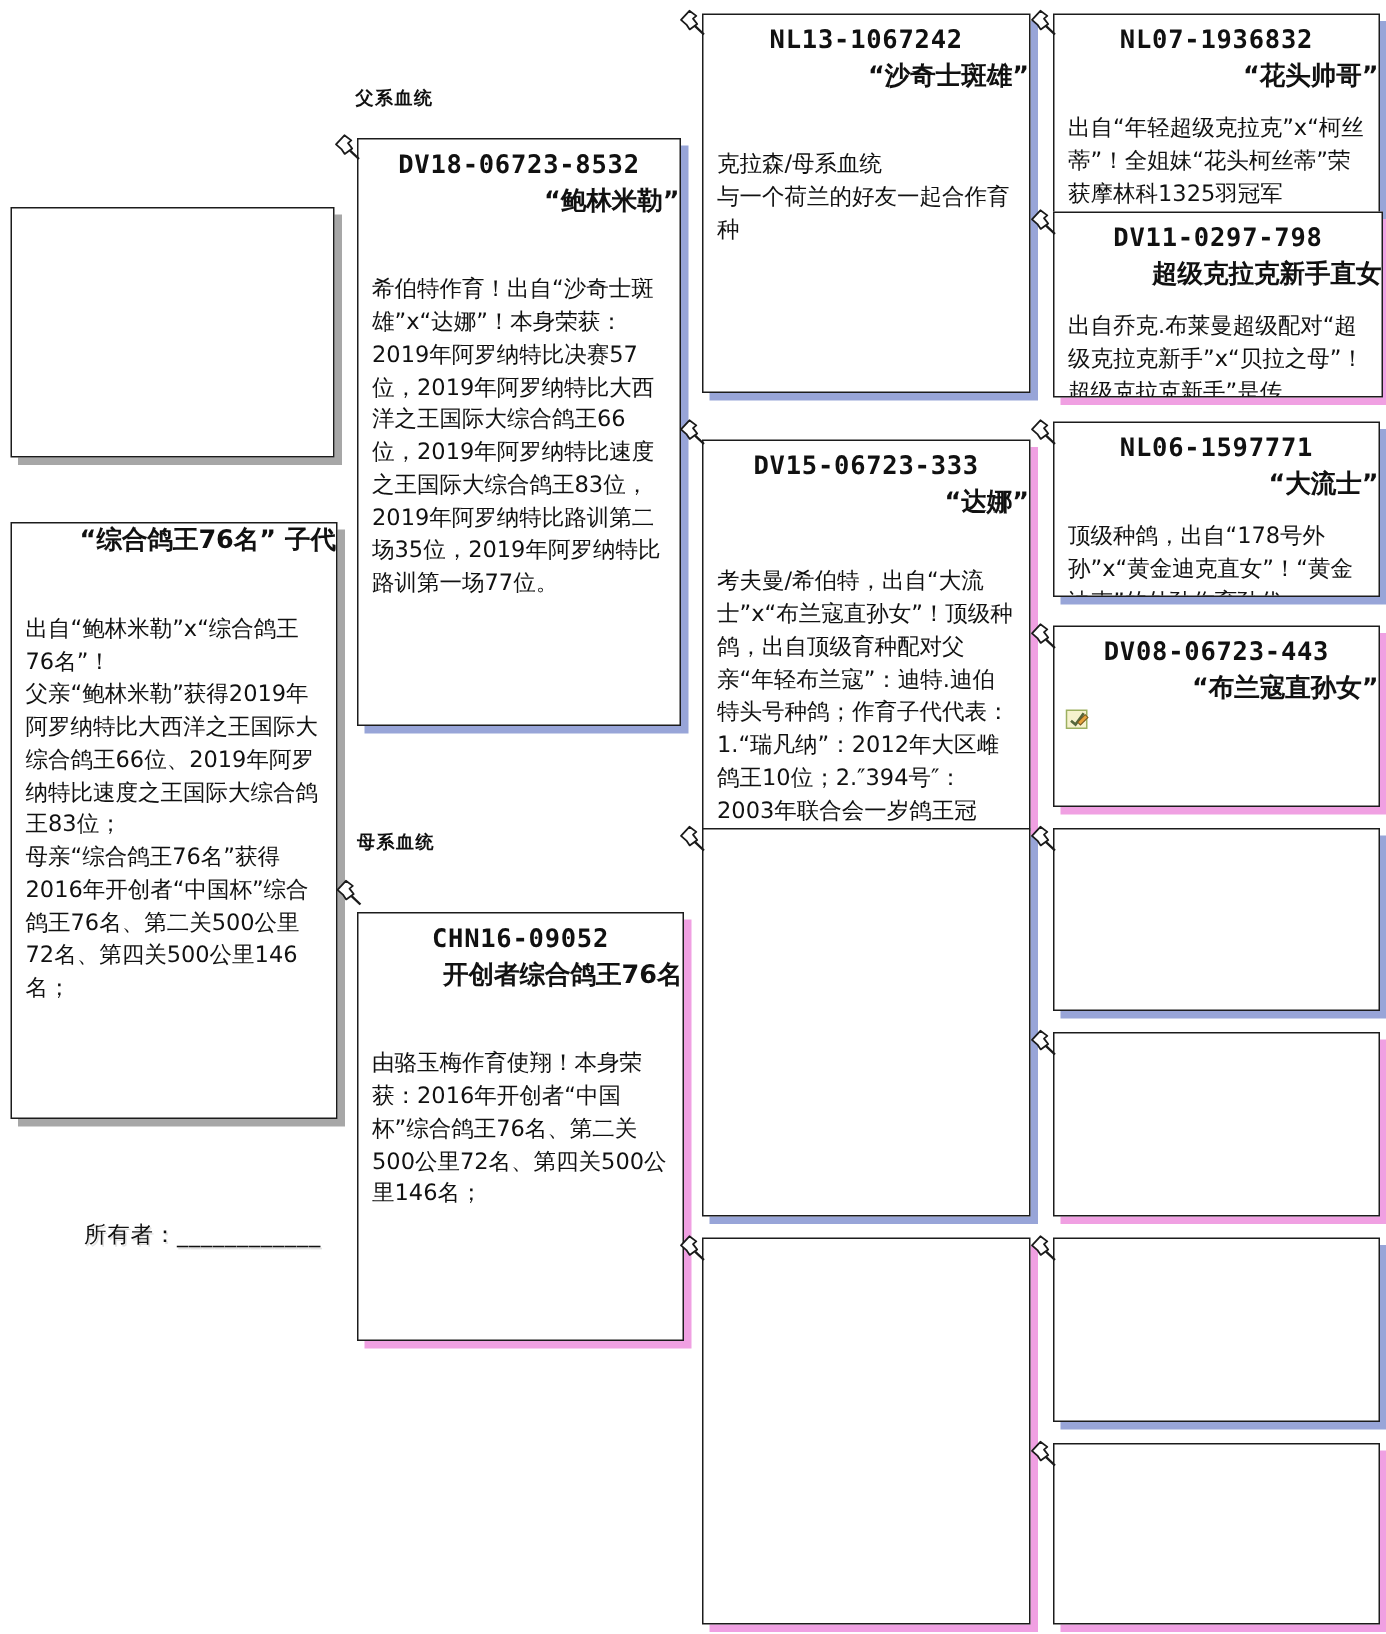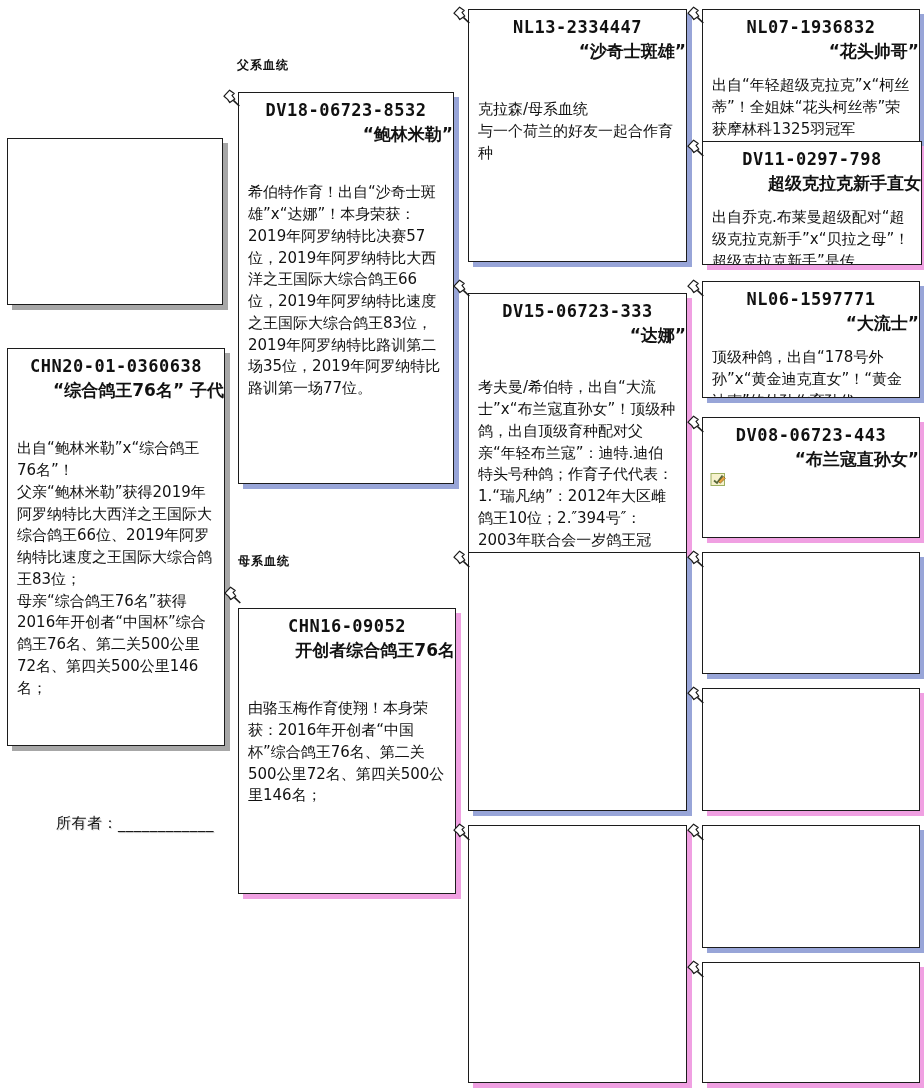--- a/index.html
+++ b/index.html
@@ -56,21 +56,20 @@
   <div class="branch-label" id="paternal-label">父系血统</div>
   <div class="branch-label" id="maternal-label">母系血统</div>
   <div id="owner-line">所有者：____________</div>
 
   <div class="box neutral" id="photo-box">
     <div class="box-clip"></div>
   </div>
 
   <div class="box neutral" id="subject-box">
     <div class="box-clip">
-      <div class="box-title">CHN20-01-0360638</div>
       <div class="box-name">“综合鸽王76名” 子代</div>
       <div class="box-body gap-lg">出自“鲍林米勒”x“综合鸽王76名”！
 父亲“鲍林米勒”获得2019年阿罗纳特比大西洋之王国际大综合鸽王66位、2019年阿罗纳特比速度之王国际大综合鸽王83位；
 母亲“综合鸽王76名”获得2016年开创者“中国杯”综合鸽王76名、第二关500公里72名、第四关500公里146名；</div>
     </div>
   </div>
 
   <div class="box male" id="sire-box">
     <div class="box-clip">
       <div class="box-title">DV18-06723-8532</div>
@@ -82,21 +81,21 @@
   <div class="box female" id="dam-box">
     <div class="box-clip">
       <div class="box-title">CHN16-09052</div>
       <div class="box-name">开创者综合鸽王76名</div>
       <div class="box-body gap-lg">由骆玉梅作育使翔！本身荣获：2016年开创者“中国杯”综合鸽王76名、第二关500公里72名、第四关500公里146名；</div>
     </div>
   </div>
 
   <div class="box male" id="pgs-box">
     <div class="box-clip">
-      <div class="box-title">NL13-2334447</div>
+      <div class="box-title">NL13-1067242</div>
       <div class="box-name">“沙奇士斑雄”</div>
       <div class="box-body gap-lg">克拉森/母系血统
 与一个荷兰的好友一起合作育种</div>
     </div>
   </div>
 
   <div class="box female" id="pgd-box">
     <div class="box-clip">
       <div class="box-title">DV15-06723-333</div>
       <div class="box-name">“达娜”</div>

